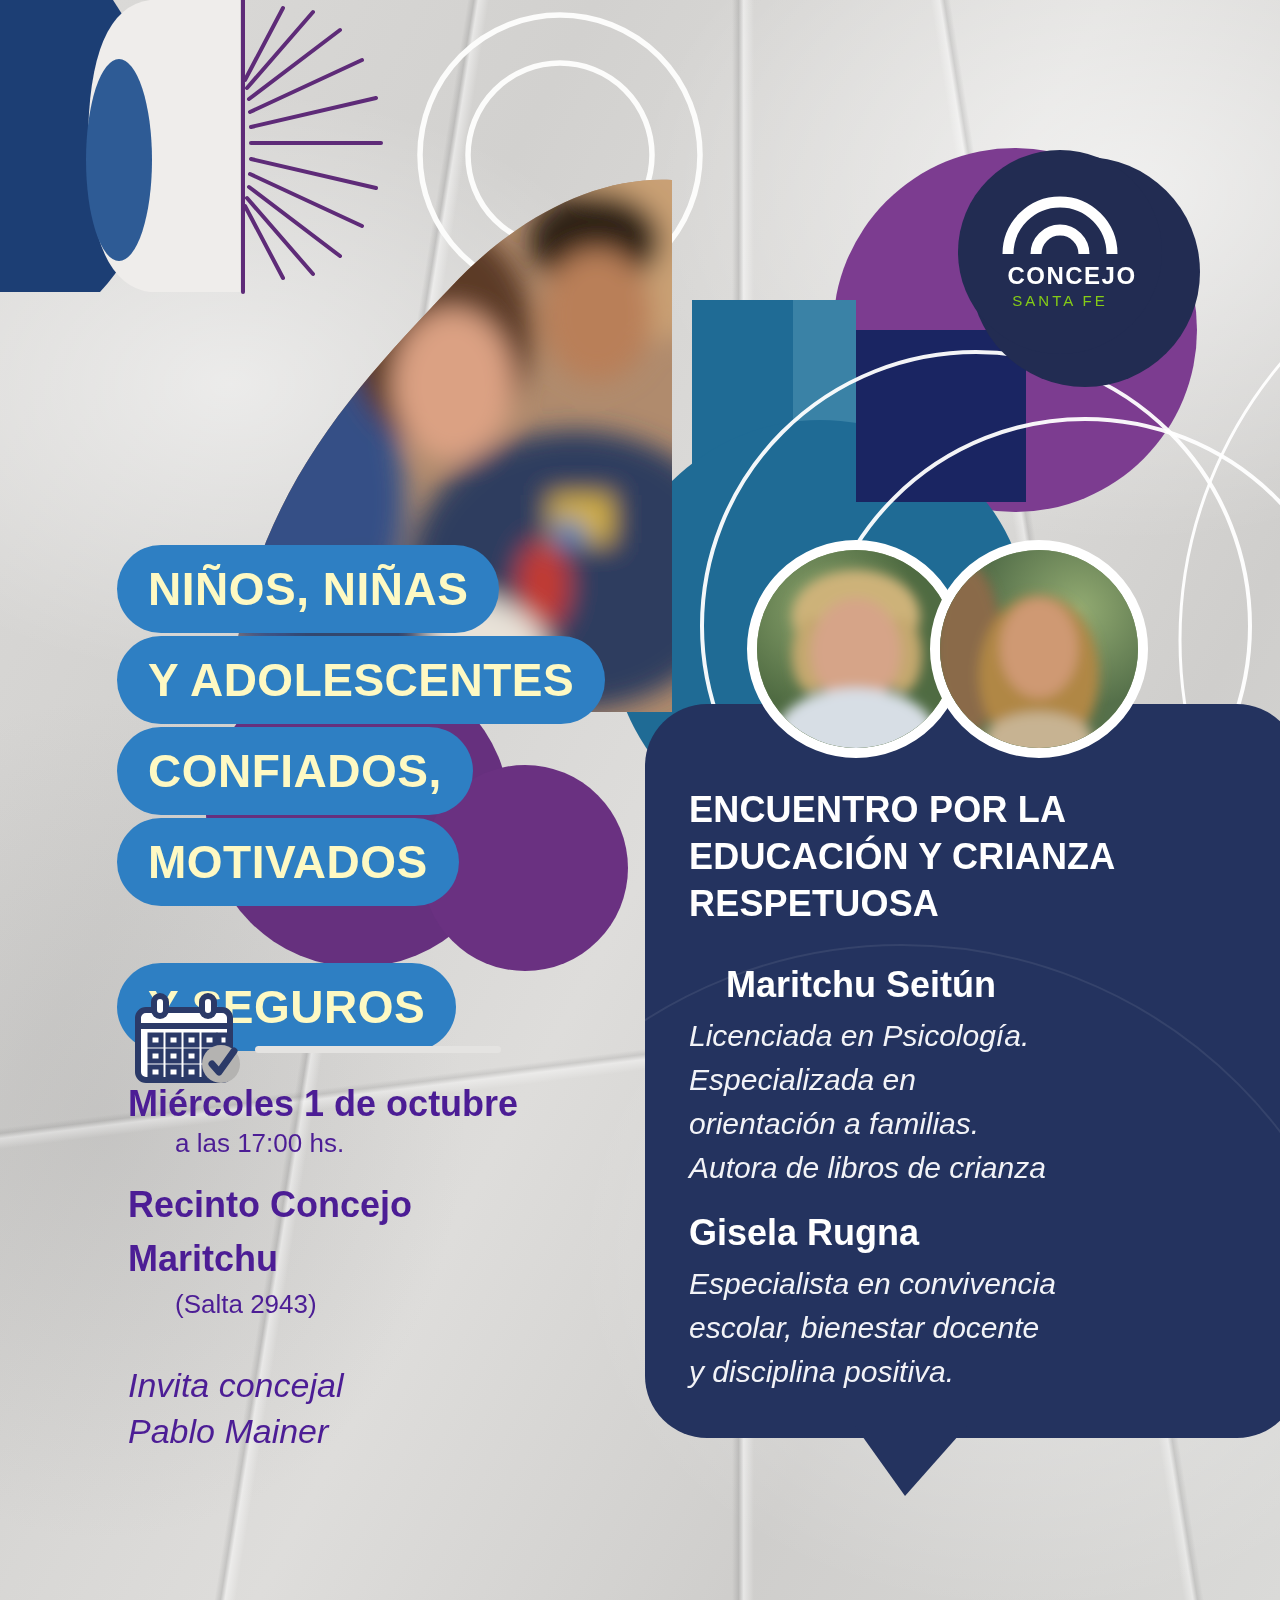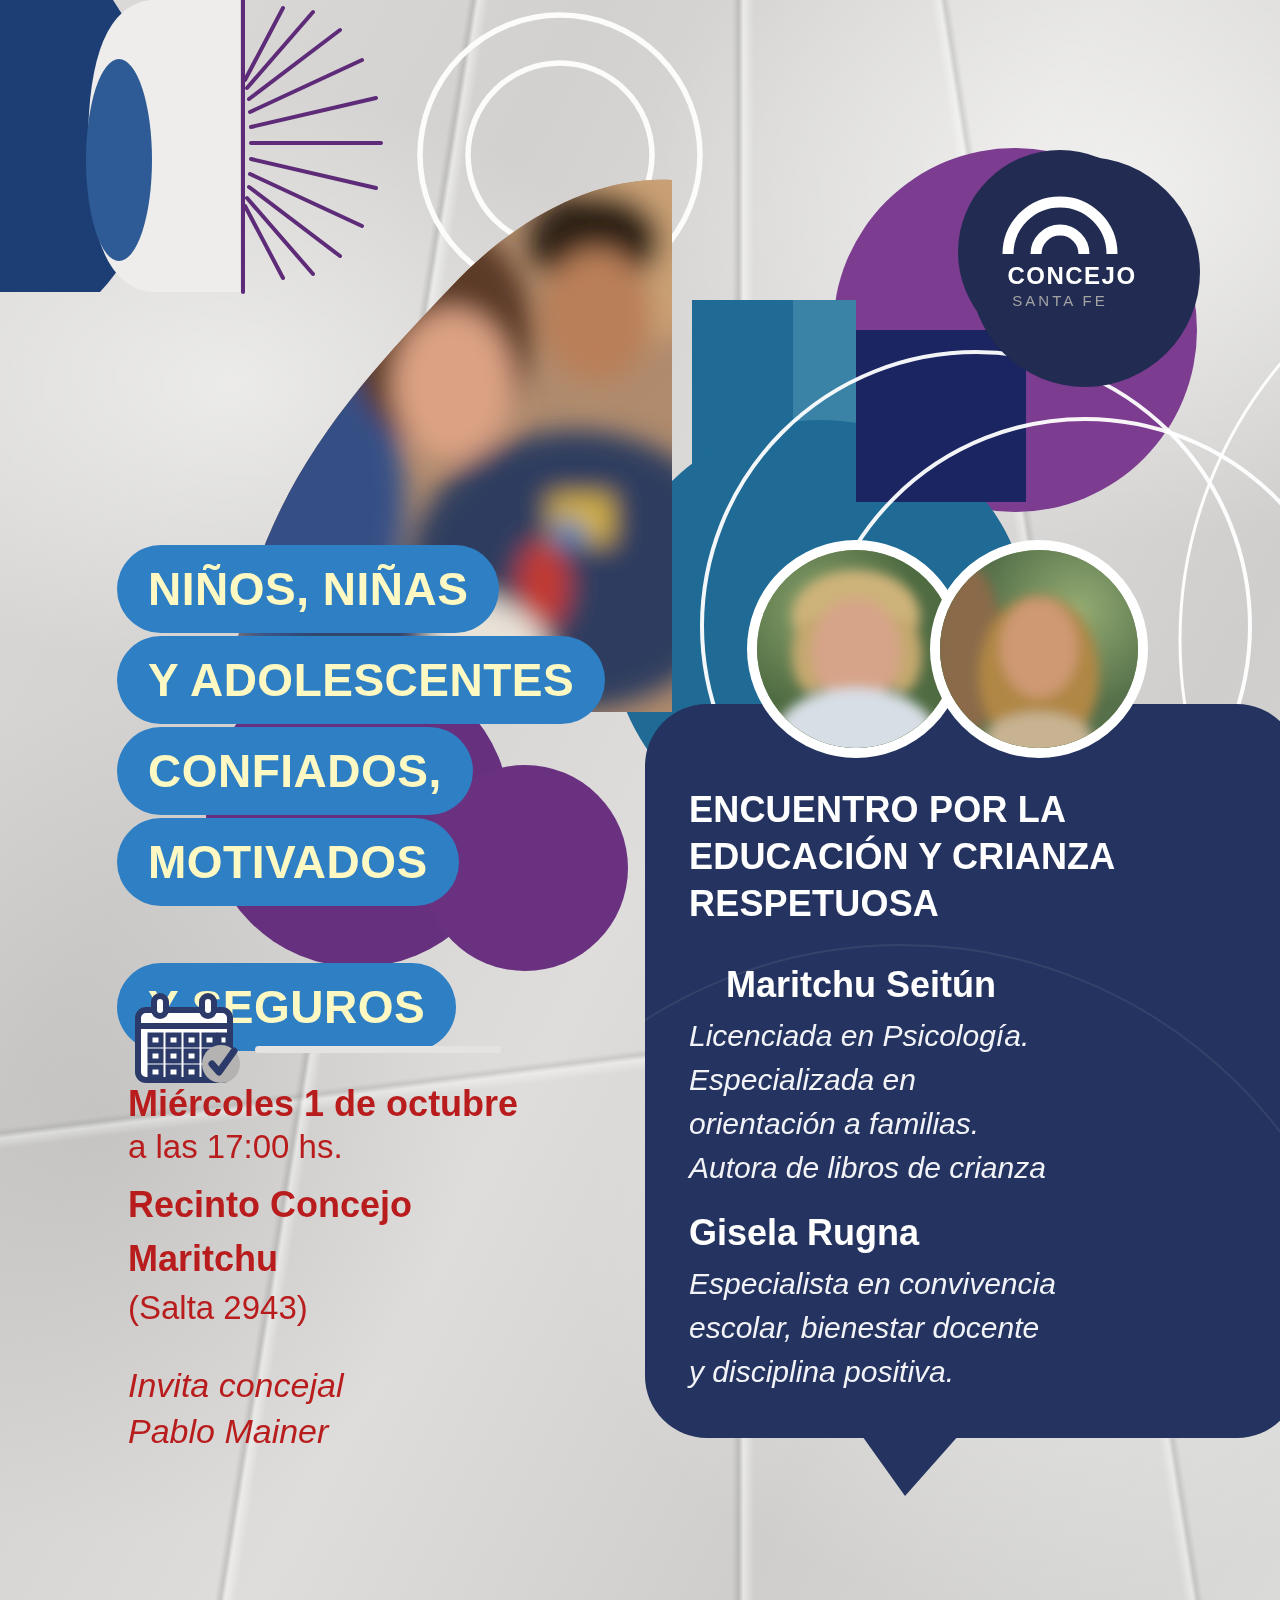--- a/index.html
+++ b/index.html
@@ -41,38 +41,38 @@
   .photo-svg{left:225px;top:80px;z-index:3;}
 
   
   .logo-companion{left:970px;top:157px;width:230px;height:230px;background:#222c52;z-index:6;}
   .logo-circle{
     left:958px;top:150px;width:204px;height:204px;background:#222c52;z-index:6;
     display:flex;flex-direction:column;align-items:center;justify-content:flex-start;
   }
   .logo-arch{margin-top:40px;}
   .logo-name{color:#fff;font-weight:700;font-size:24px;letter-spacing:1.5px;margin-top:6px;margin-left:24px;}
-  .logo-sub{color:#a3a3a3;font-weight:400;font-size:15px;letter-spacing:3px;margin-top:2px;}
+  .logo-sub{color:#84cc16;font-weight:400;font-size:15px;letter-spacing:3px;margin-top:2px;}
 
   
   .pill{
     left:117px;display:inline-block;background:#2e7fc3;color:#fef9c3;z-index:5;
     font-weight:700;font-size:46px;letter-spacing:.5px;line-height:88px;height:88px;
     padding:0 31px;border-radius:44px;white-space:nowrap;
   }
   .pill1{top:545px;} .pill2{top:636px;text-align:right;} .pill3{top:727px;} .pill4{top:818px;} .pill5{top:963px;}
 
   
   .calendar-svg{left:124px;top:988px;z-index:5;}
   .divider-line{left:255px;top:1046px;width:246px;height:7px;background:#e4e3e1;border-radius:4px;z-index:5;}
 
   
-  .etext{left:128px;color:#b91c1c;z-index:5;white-space:nowrap;}
+  .etext{left:128px;color:#4c1d95;z-index:5;white-space:nowrap;}
   .etext.b{font-weight:700;font-size:36px;}
-  .etext.r{font-weight:400;font-size:33px;}
+  .etext.r{font-weight:400;font-size:26px;margin-left:47px;}
   .etext.i{font-style:italic;font-weight:400;font-size:34px;}
   .t-date{top:1083px;} .t-time{top:1128px;}
   .t-venue1{top:1184px;} .t-venue2{top:1238px;} .t-addr{top:1289px;}
   .t-inv1{top:1366px;} .t-inv2{top:1412px;}
 
   
   .info-box{
     left:645px;top:704px;width:654px;height:734px;background:#24335f;border-radius:62px;z-index:6;
     overflow:hidden;
   }

